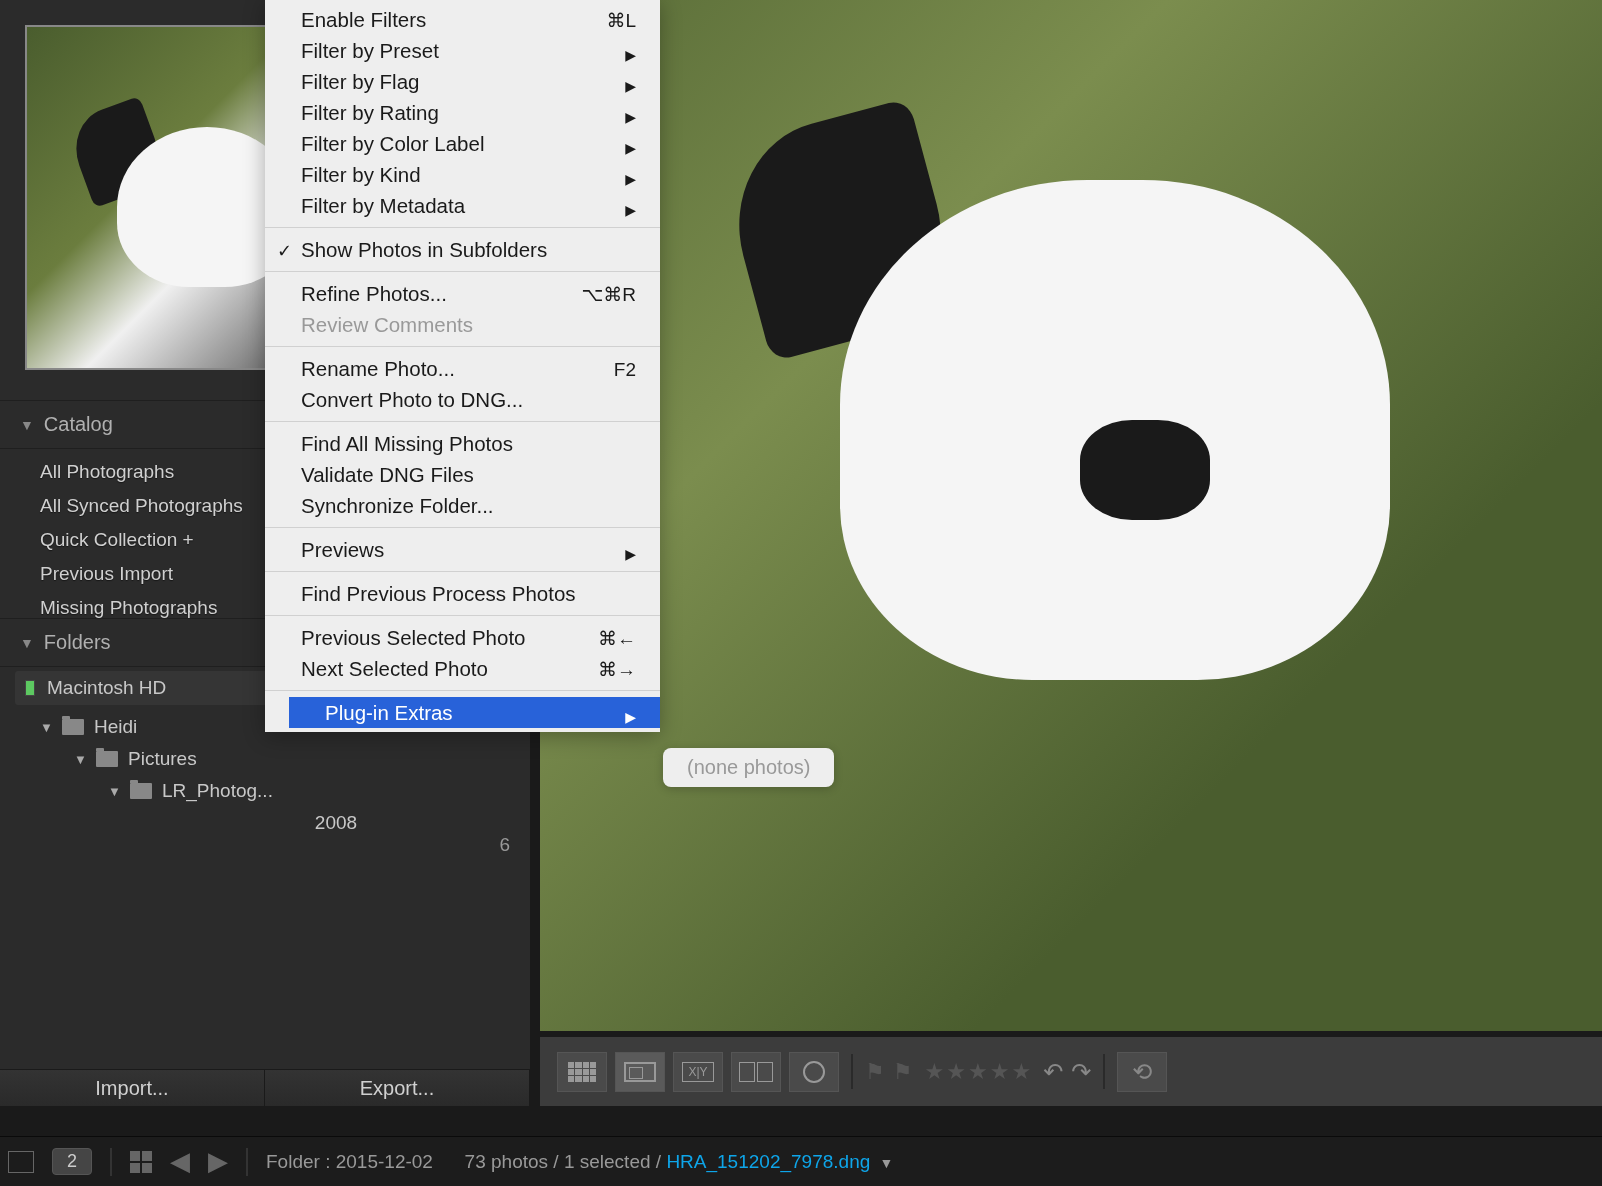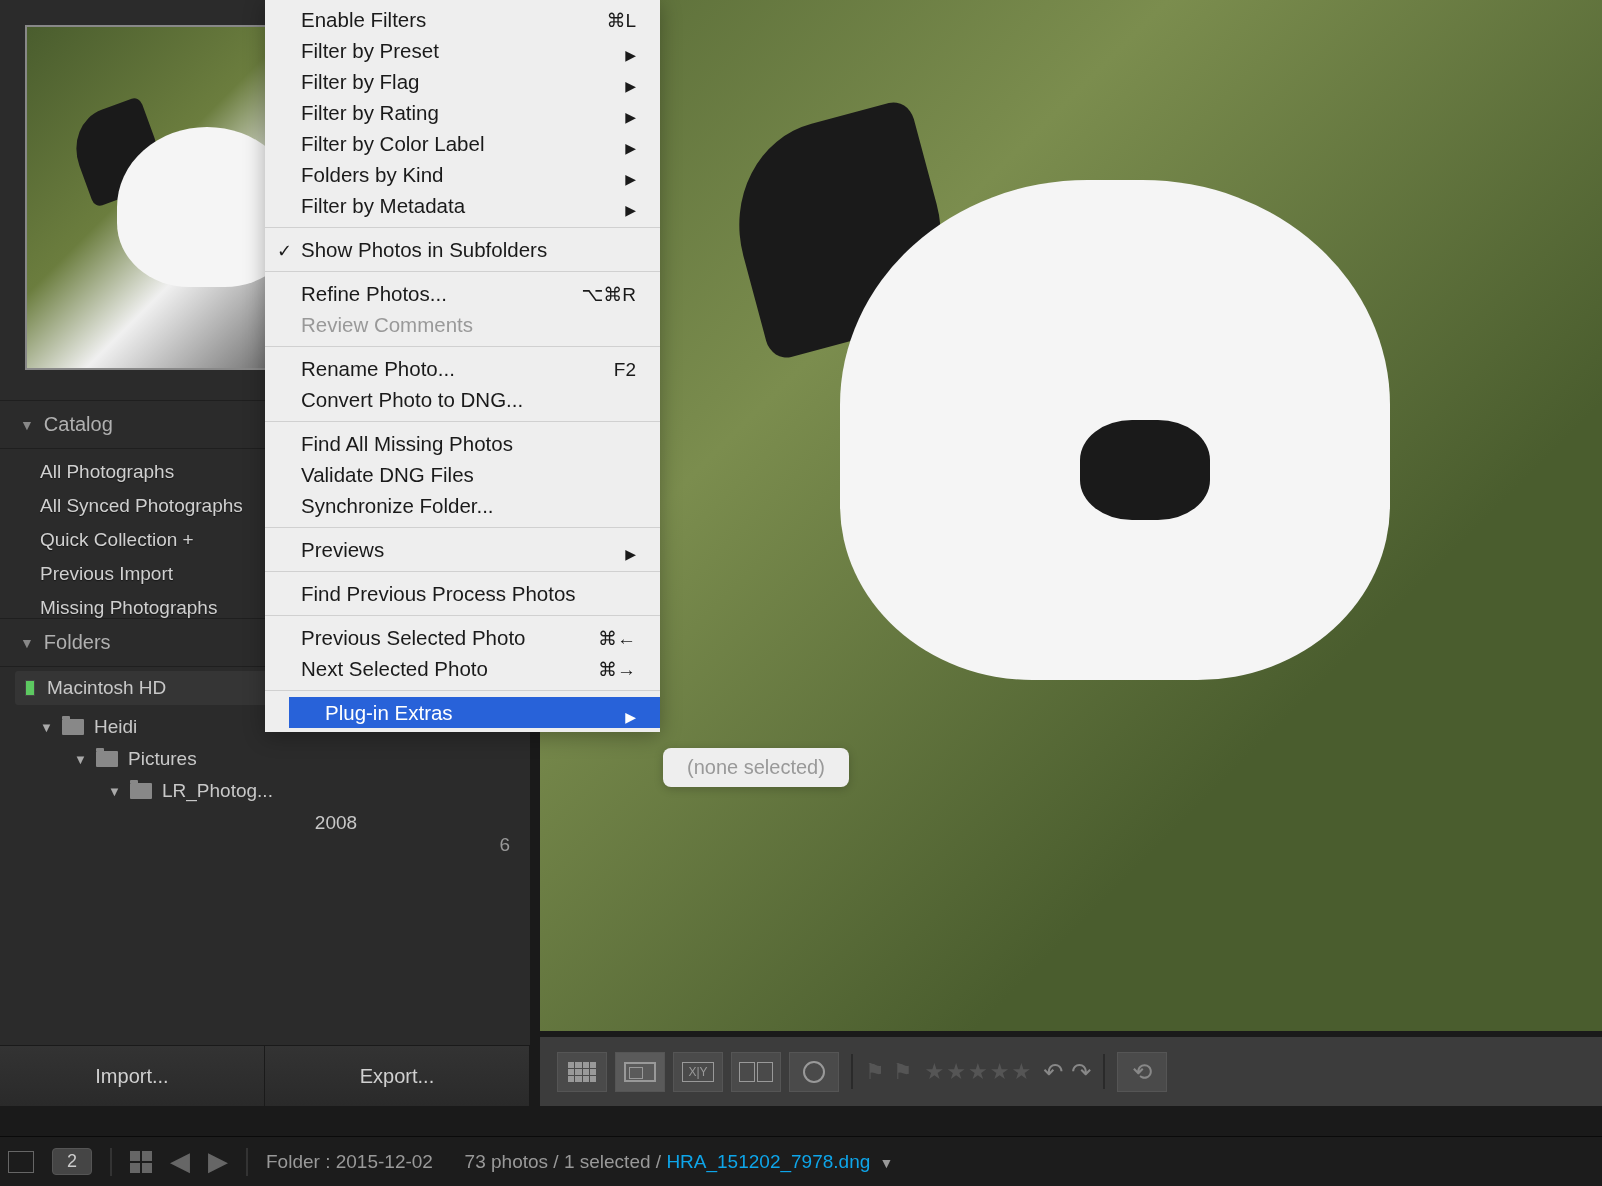--- a/index.html
+++ b/index.html
@@ -29,21 +29,21 @@
 .volume-indicator { width: 10px; height: 16px; background: #5dc961; margin-right: 12px; border: 1px solid #444; }
 .volume-name { color: #c8c8c8; font-size: 19px; }
 
 .folder-tree { padding: 2px 0; }
 .folder-row { display: flex; align-items: center; padding: 5px 0; color: #c8c8c8; font-size: 19px; }
 .folder-disclosure { color: #aaa; font-size: 13px; width: 16px; margin-right: 6px; }
 .folder-icon { width: 22px; height: 16px; background: #888; margin-right: 10px; border-radius: 1px; position: relative; }
 .folder-icon::before { content: ''; position: absolute; top: -3px; left: 0; width: 8px; height: 3px; background: #888; border-radius: 1px 1px 0 0; }
 .folder-count { margin-left: auto; color: #999; padding-right: 20px; }
 
-.bottom-buttons { position: absolute; bottom: 0; left: 0; right: 0; display: flex; height: 61px; border-top: 1px solid #1a1a1a; }
+.bottom-buttons { position: absolute; bottom: 0; left: 0; right: 0; display: flex; height: 37px; border-top: 1px solid #1a1a1a; }
 .bottom-btn { flex: 1; background: linear-gradient(#333, #2a2a2a); color: #d0d0d0; font-size: 20px; display: flex; align-items: center; justify-content: center; cursor: pointer; border-right: 1px solid #1a1a1a; }
 
 .main-view { position: absolute; top: 0; left: 540px; right: 0; bottom: 75px; background: linear-gradient(135deg, #5a6d38 0%, #7b8d4e 30%, #4a5d2e 70%); overflow: hidden; }
 .main-dog { position: absolute; top: 80px; left: 100px; width: 900px; height: 700px; }
 .main-dog-head { position: absolute; top: 100px; left: 200px; width: 550px; height: 500px; background: #f5f5f5; border-radius: 45% 45% 35% 35%; }
 .main-dog-ear { position: absolute; top: 40px; left: 100px; width: 200px; height: 220px; background: #1a1a1a; border-radius: 50% 10% 50% 10%; transform: rotate(-15deg); }
 .main-dog-nose { position: absolute; top: 340px; left: 440px; width: 130px; height: 100px; background: #1a1a1a; border-radius: 40%; }
 
 .toolbar { position: absolute; left: 540px; right: 0; bottom: 0; height: 70px; background: #3c3c3c; display: flex; align-items: center; padding: 0 17px; gap: 12px; border-top: 1px solid #1a1a1a; }
 .tb-group { display: flex; gap: 8px; }
@@ -257,21 +257,21 @@
     </div>
     <div class="menu-item">
       <span>Filter by Rating</span>
       <span class="submenu-arrow">▶</span>
     </div>
     <div class="menu-item">
       <span>Filter by Color Label</span>
       <span class="submenu-arrow">▶</span>
     </div>
     <div class="menu-item">
-      <span>Folders by Kind</span>
+      <span>Filter by Kind</span>
       <span class="submenu-arrow">▶</span>
     </div>
     <div class="menu-item">
       <span>Filter by Metadata</span>
       <span class="submenu-arrow">▶</span>
     </div>
     <div class="menu-separator"></div>
     <div class="menu-item">
       <span class="check">✓</span>
       <span>Show Photos in Subfolders</span>
@@ -319,13 +319,13 @@
     <div class="menu-item">
       <span>Next Selected Photo</span>
       <span class="shortcut">⌘→</span>
     </div>
     <div class="menu-separator"></div>
     <div class="menu-item highlighted">
       <span>Plug-in Extras</span>
       <span class="submenu-arrow">▶</span>
     </div>
   </div>
-<div class="submenu-tooltip">(none selected)</div>
+<div class="submenu-tooltip">(none photos)</div>
 
 </body></html>

